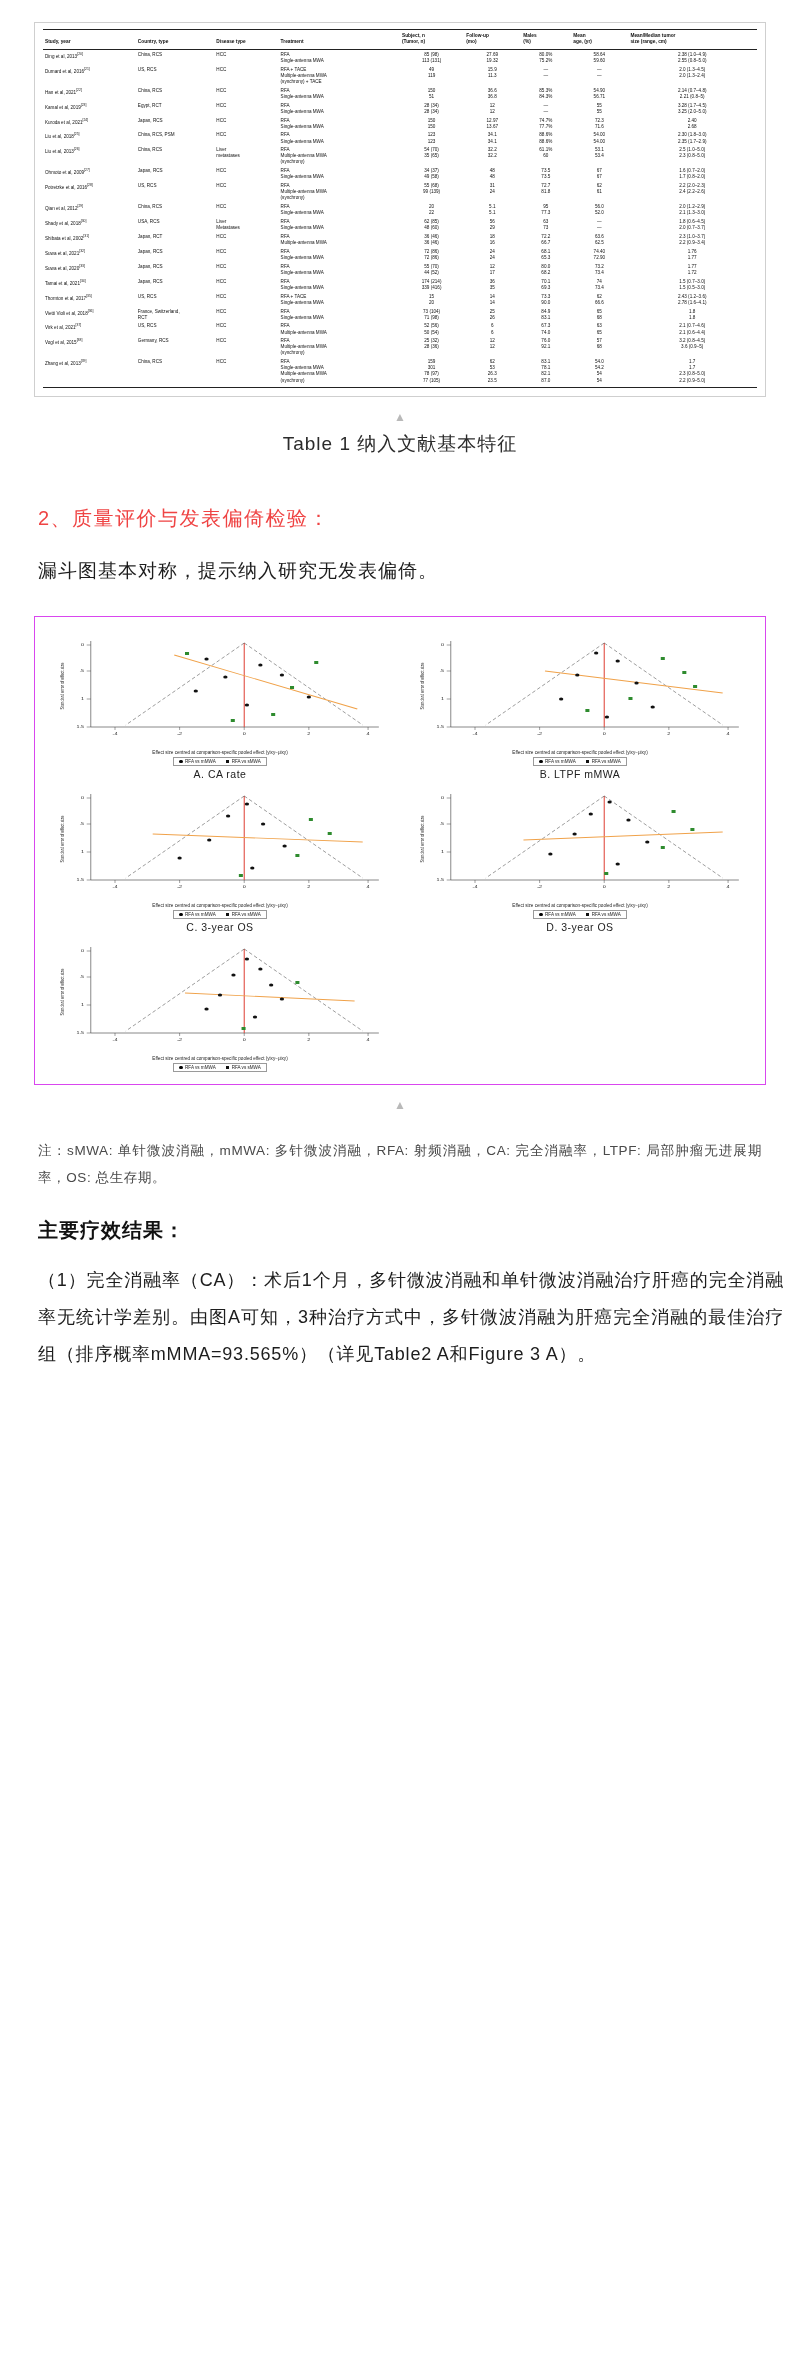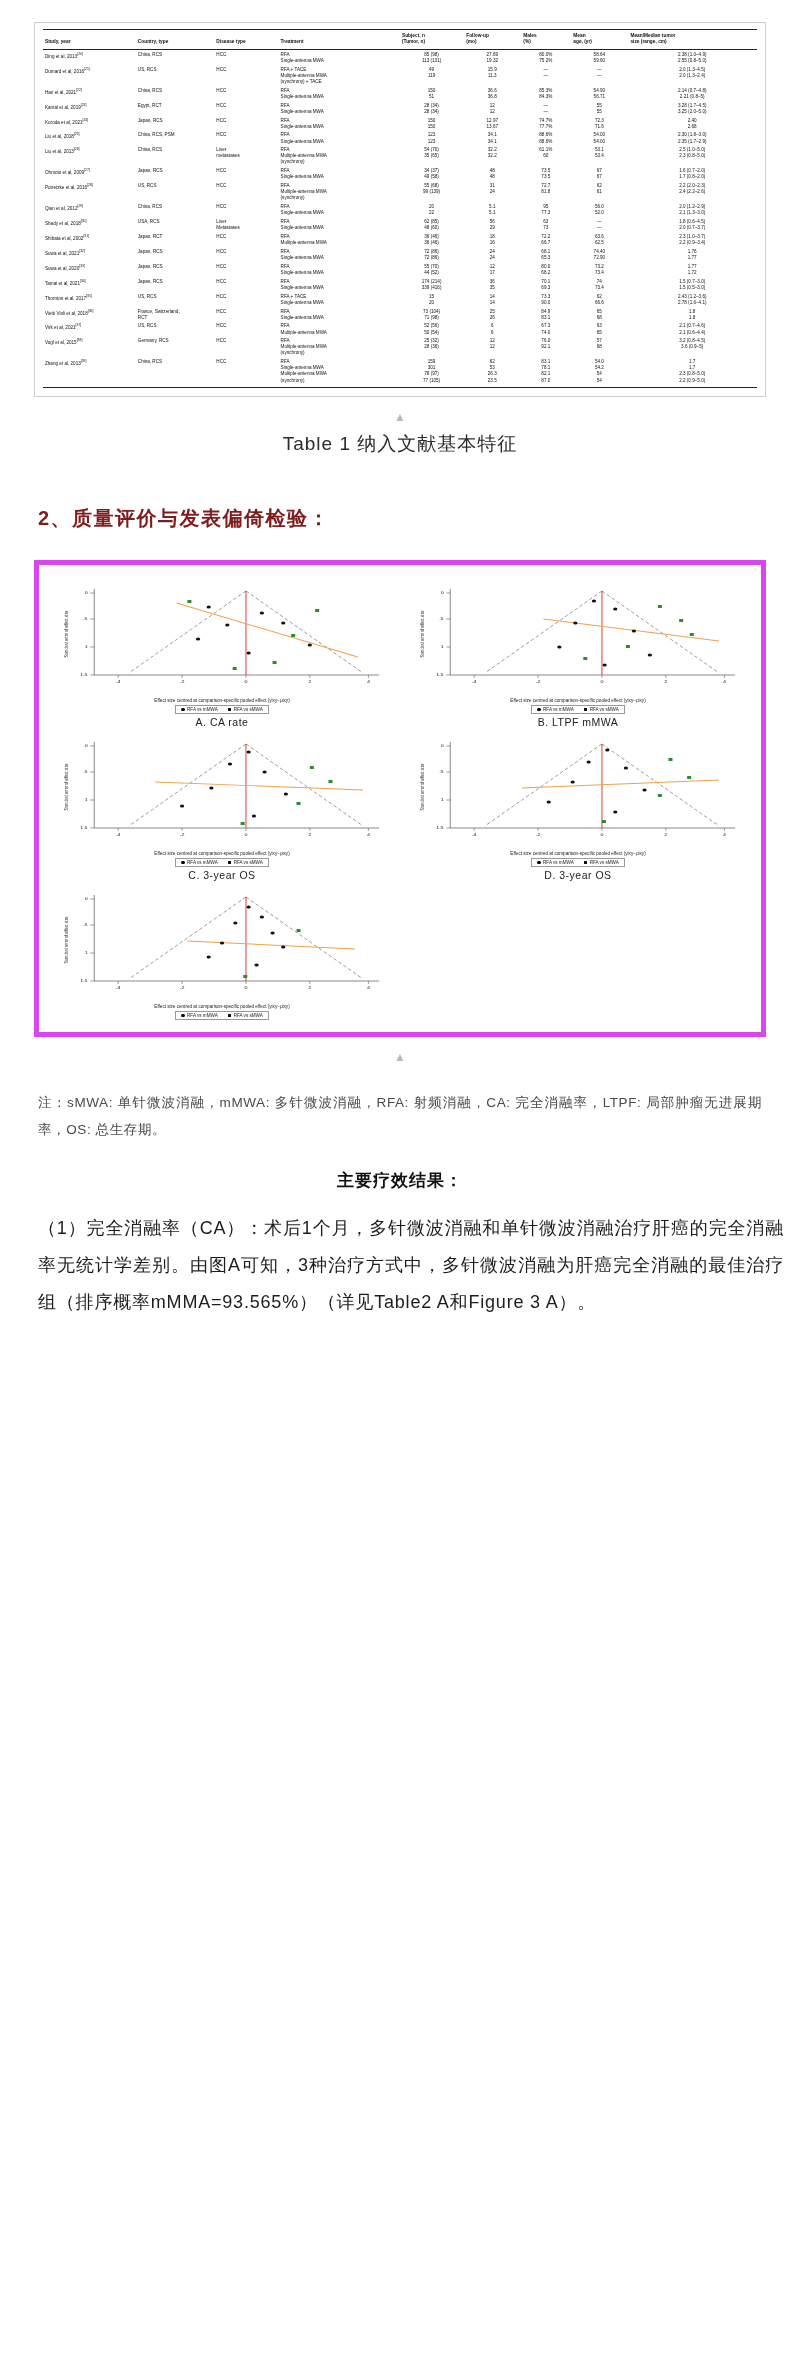--- a/index.html
+++ b/index.html
@@ -74,52 +74,51 @@
     line-height: 2.0;
     color: #4a4a4a;
     letter-spacing: 0.6px;
     text-align: justify;
   }
 
   
   .h-orange {
     margin: 48px 38px 0 38px;
     font-size: 20px;
-    font-weight: bold;
-    color: #7f1d1d;
+    font-weight: normal;
+    color: #ef4444;
     letter-spacing: 1.5px;
   }
   .h-black {
     margin: 22px 38px 0 38px;
     font-size: 19px;
     color: #1d1d1d;
     letter-spacing: 1px;
     line-height: 1.8;
   }
   .h-sub {
     margin: 26px 38px 0 38px;
-    font-size: 17px;
+    font-size: 20px;
     font-weight: bold;
     color: #111;
     letter-spacing: 1px;
-    text-align: center;
   }
   .body-p {
     margin: 18px 16px 0 38px;
     font-size: 18px;
     line-height: 2.05;
     color: #1d1d1d;
     letter-spacing: 0.8px;
     text-align: justify;
   }
 
   
   .fig-card {
     margin: 28px 34px 0 34px;
-    border: 5px solid #d946ef;
+    border: 1px solid #d946ef;
     background: #fff;
     padding: 14px 10px 10px 10px;
   }
   .fig-grid {
     display: grid;
     grid-template-columns: 1fr 1fr;
     gap: 4px 10px;
   }
   .fig-cell { }
   .fig-cell.center { grid-column: 1 / 2; }
@@ -549,20 +548,21 @@
             <td colspan="9"></td>
           </tr>
         </tfoot>
     </table>
   </div>
 
   <div class="caret">▲</div>
   <div class="fig-caption">Table 1 纳入文献基本特征</div>
 
   <div class="h-orange">2、质量评价与发表偏倚检验：</div>
+  <div class="h-black">漏斗图基本对称，提示纳入研究无发表偏倚。</div>
 
   <div class="fig-card">
     <div class="fig-grid">
 
       <div class="fig-cell">
         <div class="plot">
           <svg viewBox="0 0 260 118" preserveAspectRatio="none">
             <g stroke="#333" stroke-width="0.5" fill="none">
               <line x1="34" y1="10" x2="34" y2="96"></line>
               <line x1="34" y1="96" x2="248" y2="96"></line>

